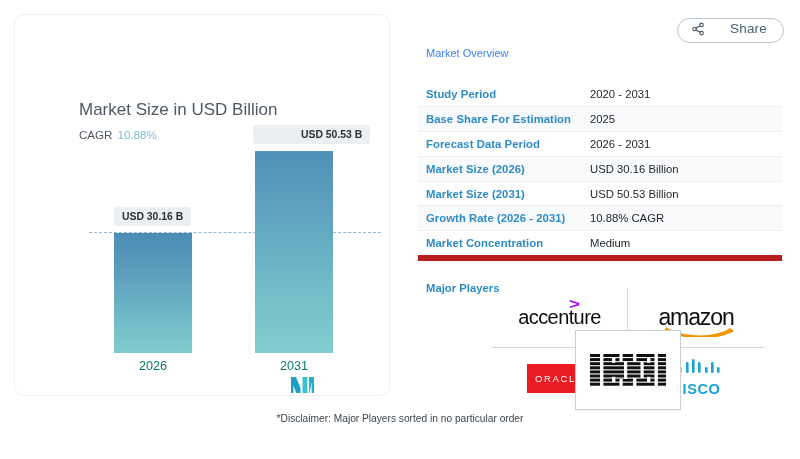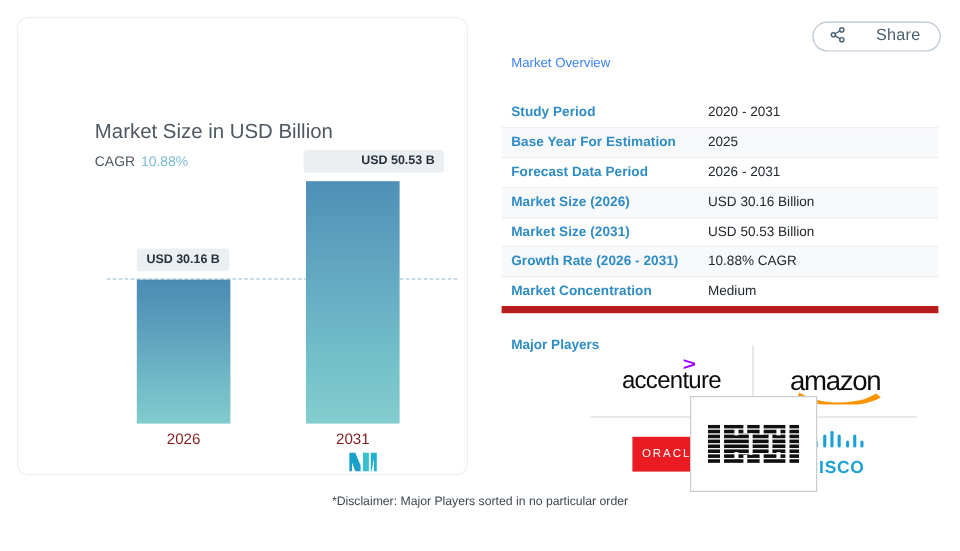--- a/index.html
+++ b/index.html
@@ -76,21 +76,21 @@
   }
   .bar-label{
     position:absolute;
     background:#eceff1;color:#27313b;
     font-size:10.4px;font-weight:bold;
     padding:4px 8px;border-radius:3px;
     white-space:nowrap;
   }
   .xtick{
     position:absolute;
-    font-size:12.6px;color:#7f1d1d;
+    font-size:12.6px;color:#0f766e;
     text-align:center;
   }
   .source{
     position:absolute;left:78px;top:366px;
     font-size:10.6px;color:#5b656e;
   }
   .mi-logo{
     position:absolute;left:276px;top:362px;
   }
 
@@ -209,21 +209,21 @@
   </div>
 
   <div class="overview-title">Market Overview</div>
 
   <div class="table">
     <div class="trow">
       <div class="k">Study Period</div>
       <div class="v">2020 - 2031</div>
     </div>
     <div class="trow">
-      <div class="k">Base Year For Estimation</div>
+      <div class="k">Base Share For Estimation</div>
       <div class="v">2025</div>
     </div>
     <div class="trow">
       <div class="k">Forecast Data Period</div>
       <div class="v">2026 - 2031</div>
     </div>
     <div class="trow">
       <div class="k">Market Size (2026)</div>
       <div class="v">USD 30.16 Billion</div>
     </div>

